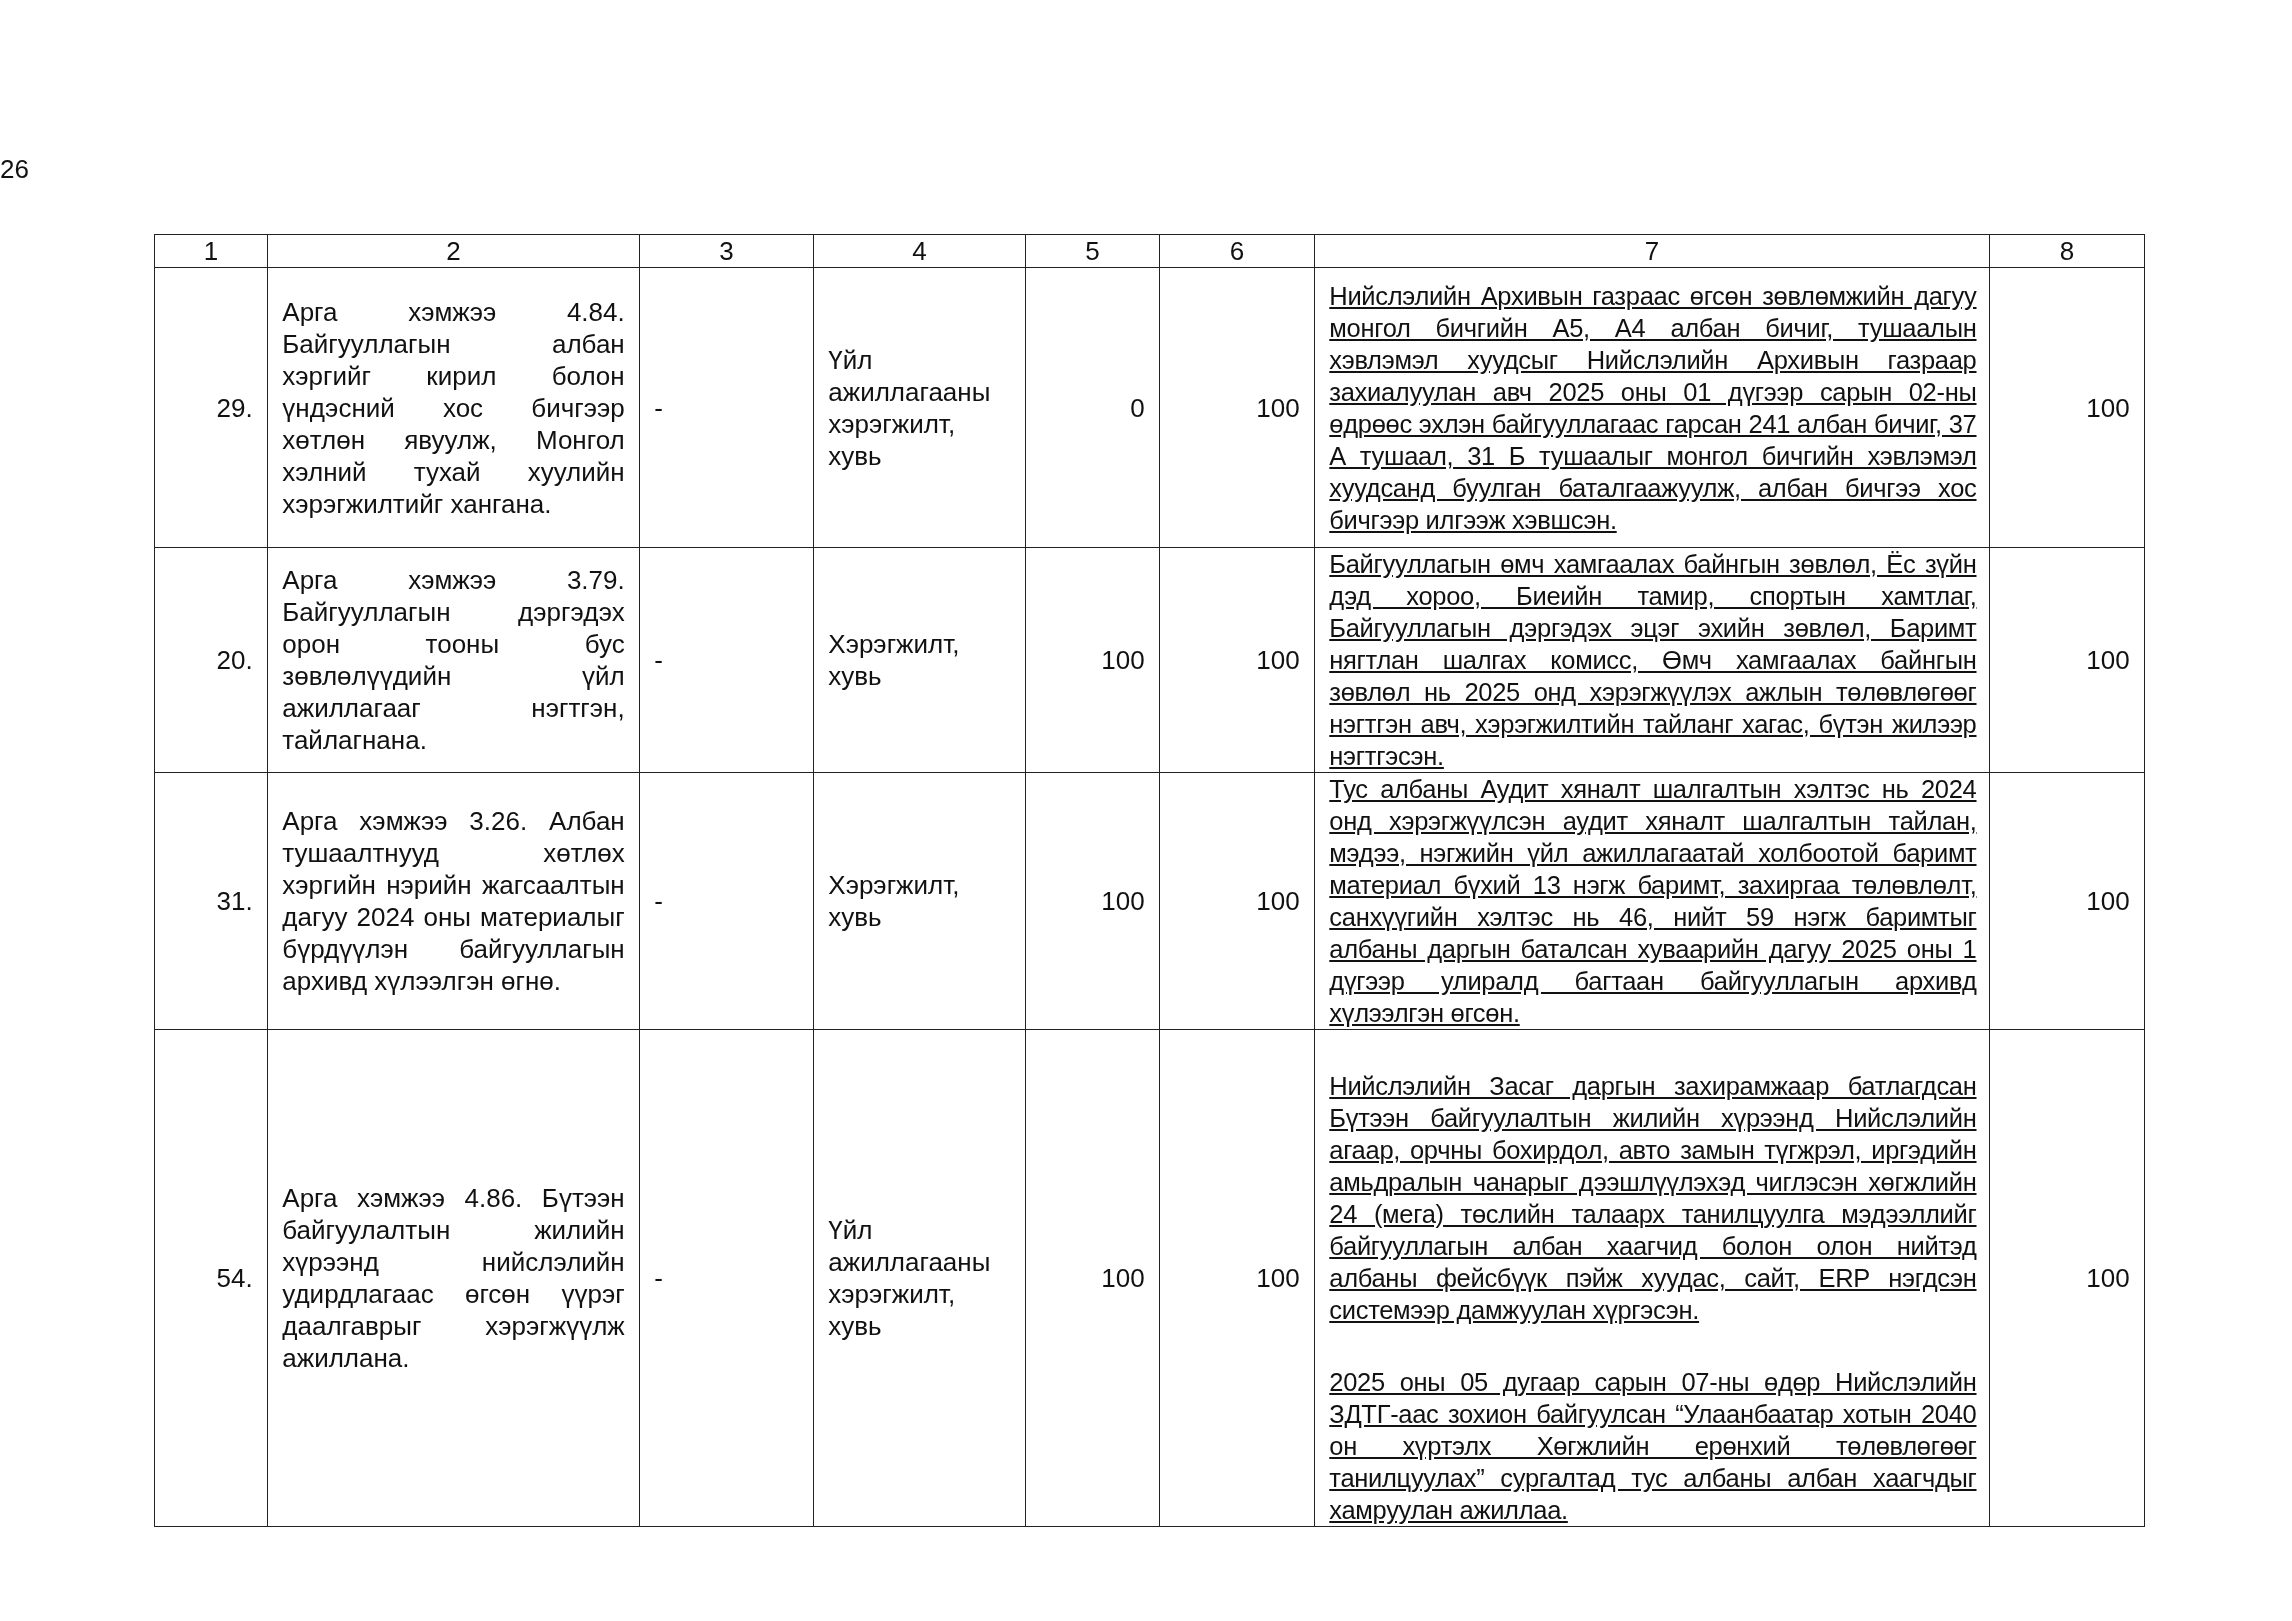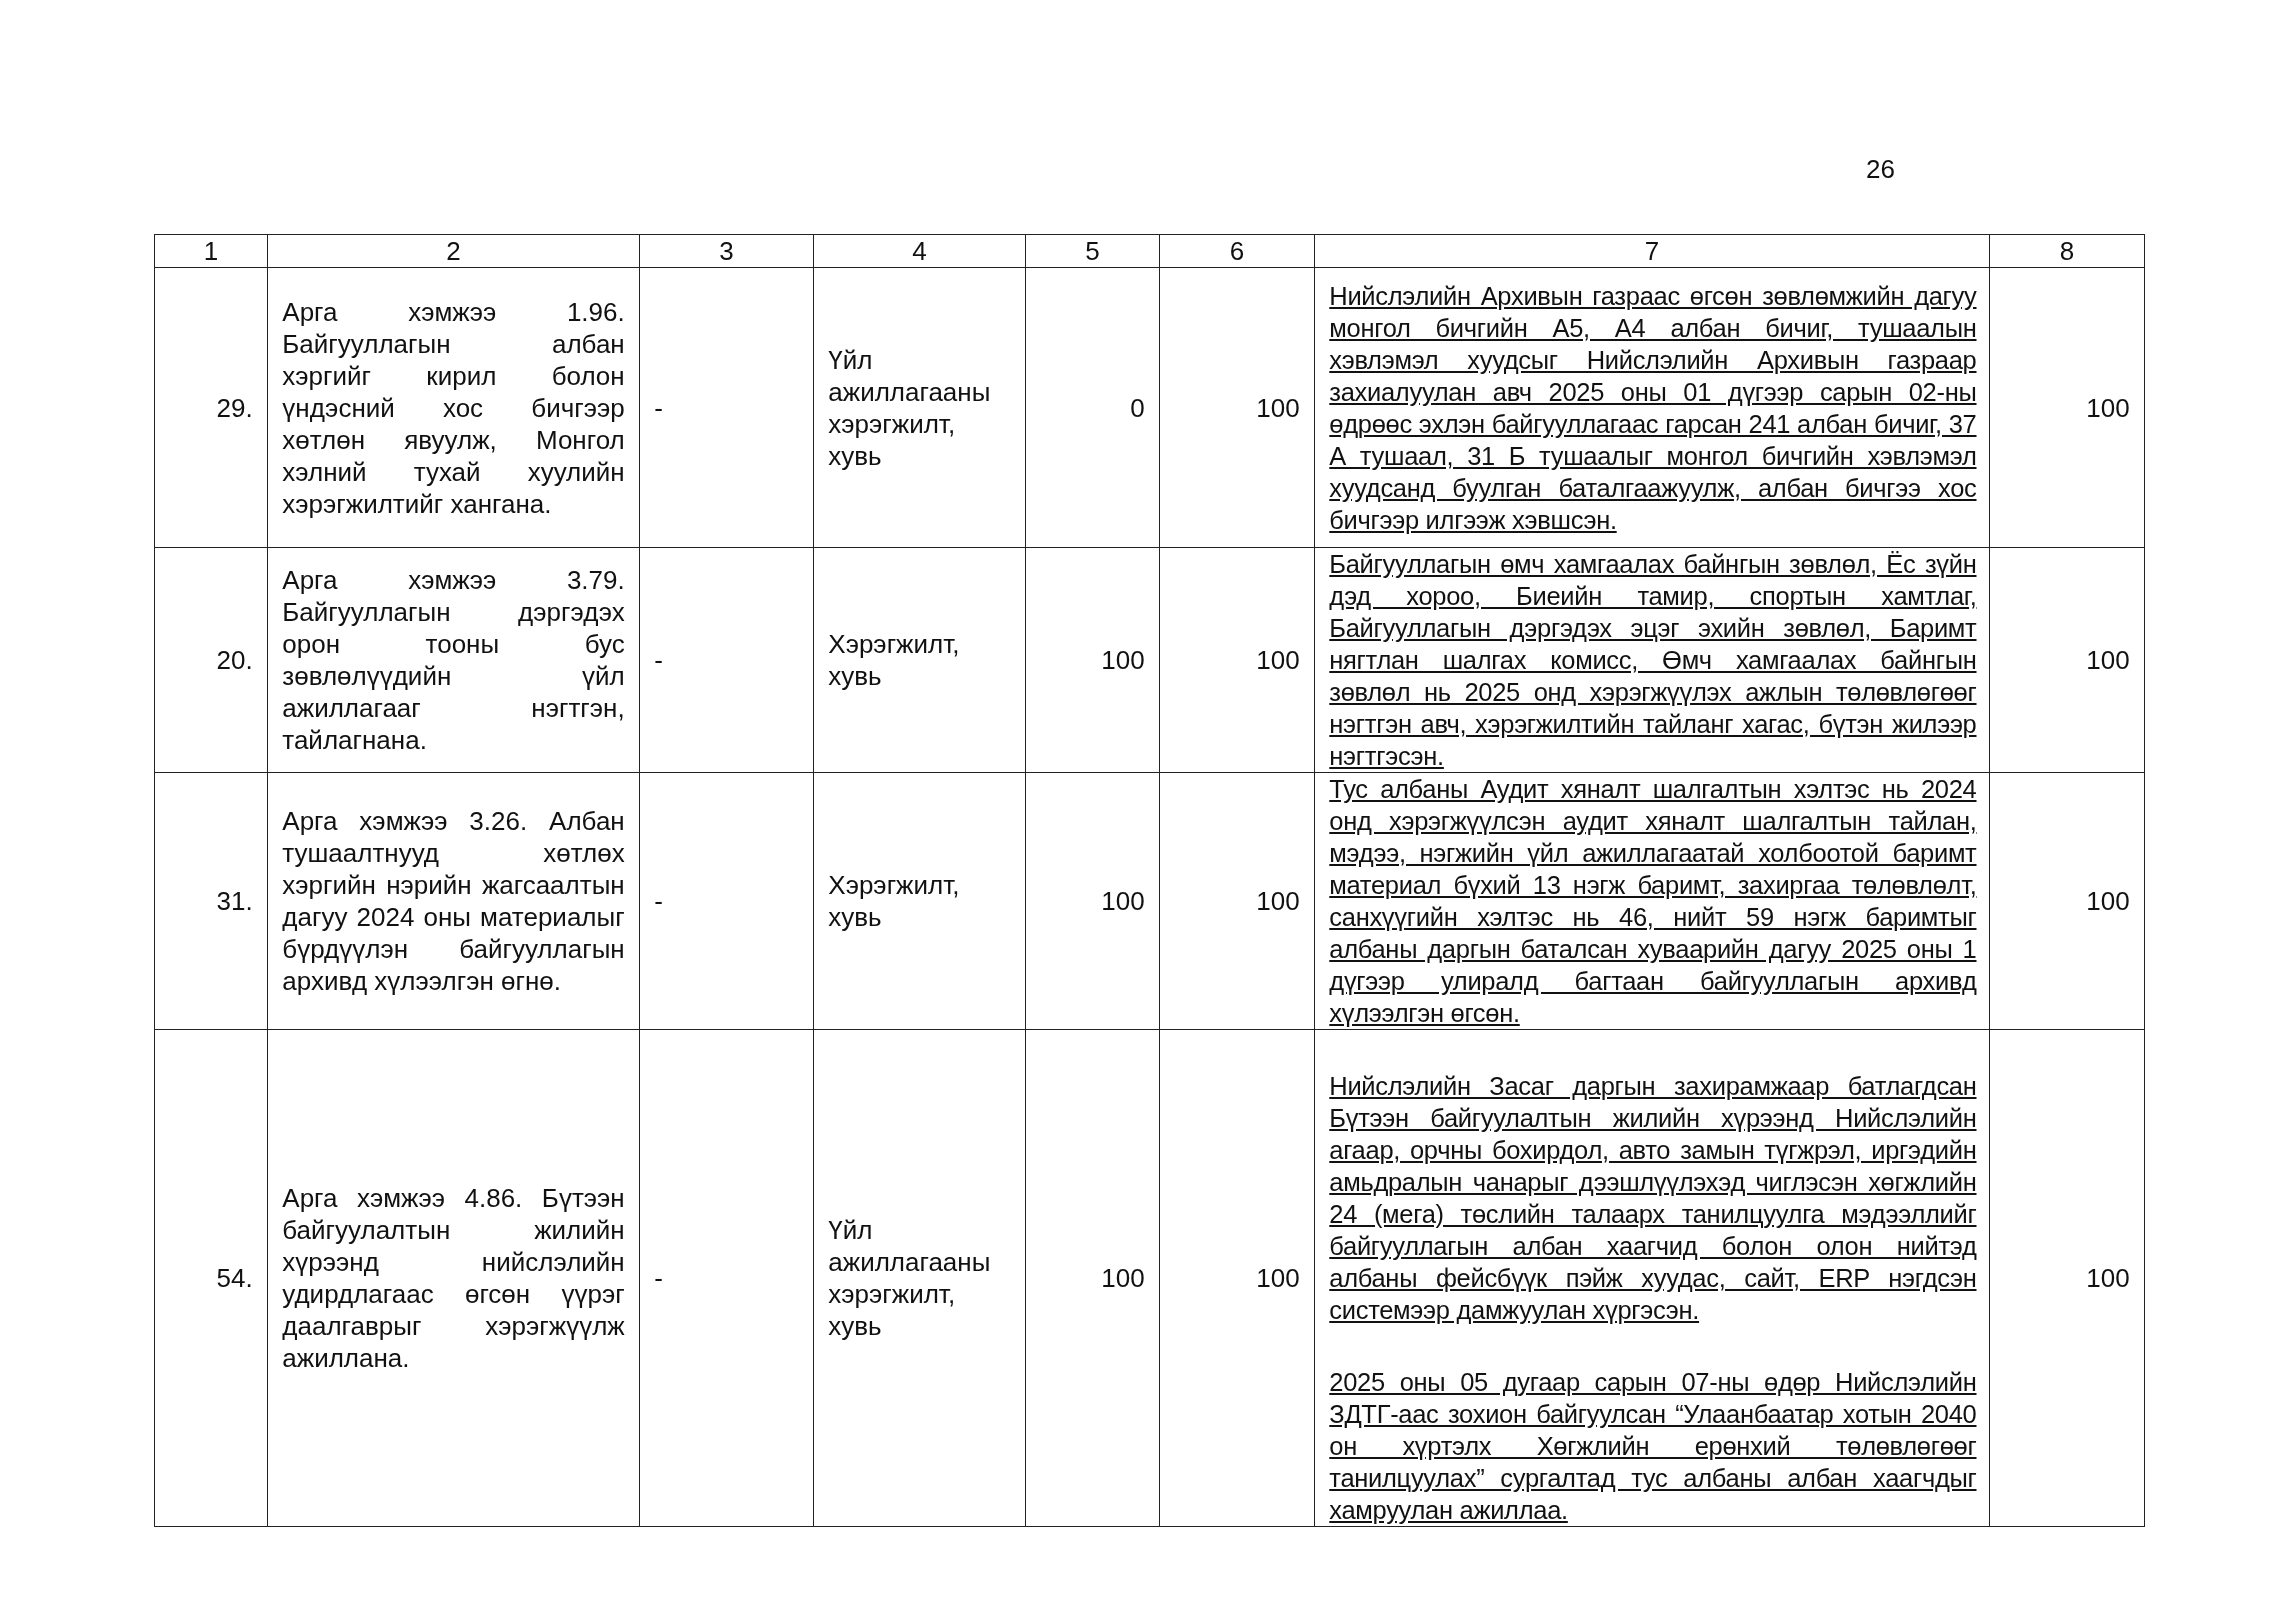--- a/index.html
+++ b/index.html
@@ -1,18 +1,18 @@
 <!DOCTYPE html>
 <html style="font-size:14.3px"><head>
 <meta charset="utf-8">
 <style>
   html, body { margin: 0; padding: 0; background: #ffffff; }
   body { width: 2293px; height: 1621px; position: relative; overflow: hidden;
          font-family: "Liberation Sans", sans-serif; color: #111; }
-  .page-number { position: absolute; left: 0; width: 1895px; top: 154px; text-align: right;
+  .page-number { position: absolute; left: 0; width: 1895px; top: 154px; text-align: left;
                  font-size: 26px; }
   table.report { position: absolute; left: 154px; top: 234px; border-collapse: collapse;
                  table-layout: fixed; width: 1990px; }
   table.report td { border: 1.8px solid #222; font-size: 26px; line-height: 32px;
                     vertical-align: middle; padding: 0 14.3px; }
   .hdr td { height: 27px; line-height: 27px; text-align: center; padding: 0; font-size: 24px; }
   .c { }
   .j { text-align: justify; text-align-last: left; }
   .num { text-align: right; font-size: 27px; }
   .r29 { height: 280px; }
@@ -45,21 +45,21 @@
     <td>3</td>
     <td>4</td>
     <td>5</td>
     <td>6</td>
     <td>7</td>
     <td>8</td>
   </tr>
 
   <tr class="r29">
     <td class="num">29.</td>
-    <td class="j">Арга хэмжээ 1.96. Байгууллагын албан хэргийг кирил болон үндэсний хос бичгээр хөтлөн явуулж, Монгол хэлний тухай хуулийн хэрэгжилтийг хангана.</td>
+    <td class="j">Арга хэмжээ 4.84. Байгууллагын албан хэргийг кирил болон үндэсний хос бичгээр хөтлөн явуулж, Монгол хэлний тухай хуулийн хэрэгжилтийг хангана.</td>
     <td class="c">-</td>
     <td class="c">Үйл ажиллагааны хэрэгжилт, хувь</td>
     <td class="num">0</td>
     <td class="num">100</td>
     <td class="j col7">Нийслэлийн Архивын газраас өгсөн зөвлөмжийн дагуу монгол бичгийн А5, А4 албан бичиг, тушаалын хэвлэмэл хуудсыг Нийслэлийн Архивын газраар захиалуулан авч 2025 оны 01 дүгээр сарын 02-ны өдрөөс эхлэн байгууллагаас гарсан 241 албан бичиг, 37 А тушаал, 31 Б тушаалыг монгол бичгийн хэвлэмэл хуудсанд буулган баталгаажуулж, албан бичгээ хос бичгээр илгээж хэвшсэн.</td>
     <td class="num">100</td>
   </tr>
 
   <tr class="r30">
     <td class="num">20.</td>

